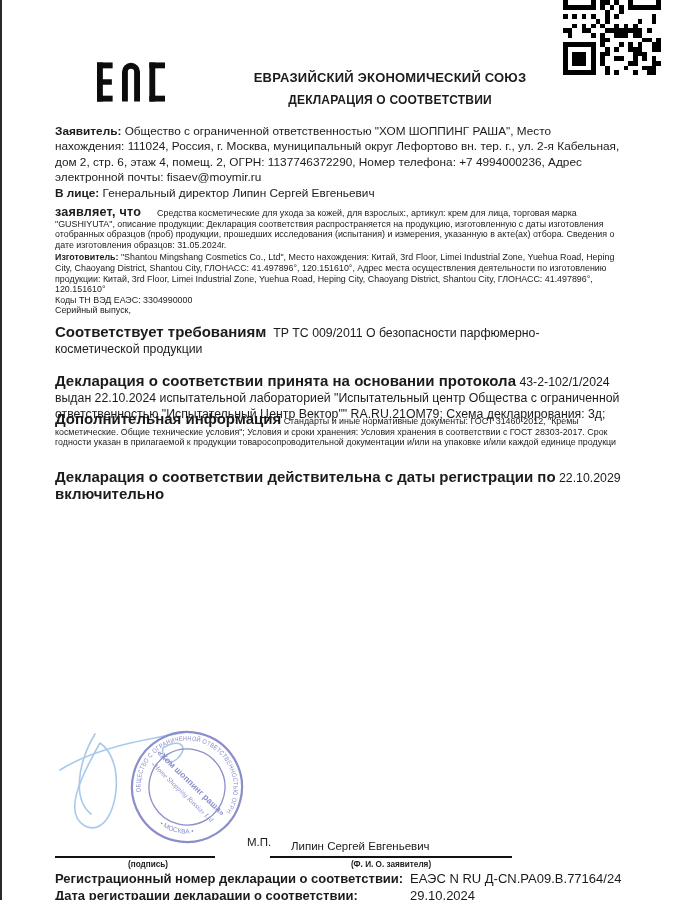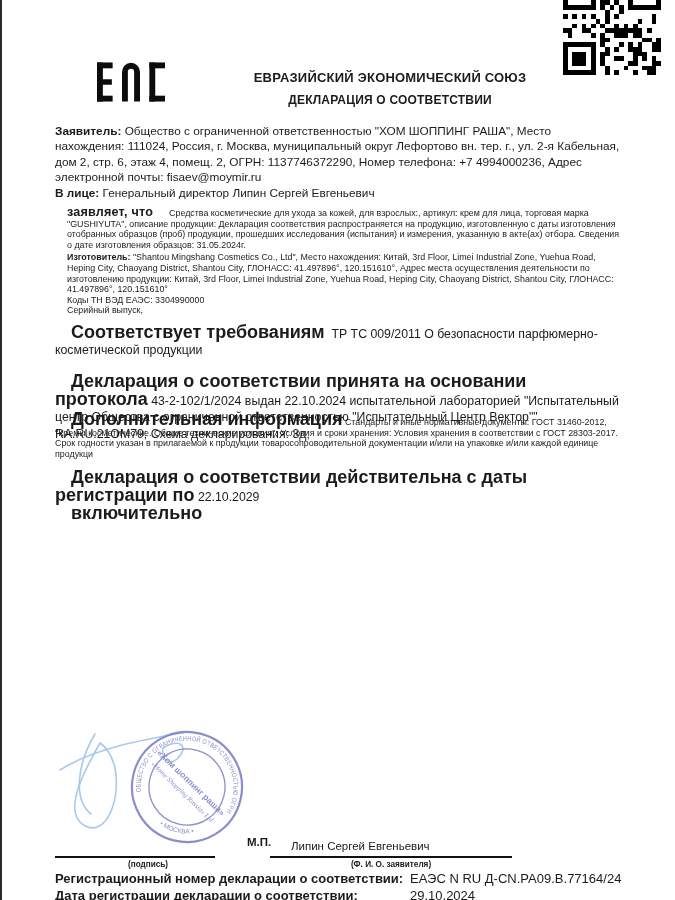--- a/index.html
+++ b/index.html
@@ -10,28 +10,28 @@
   }
   .left-border{position:absolute;left:0;top:0;width:2px;height:900px;background:#2a2a2a;}
   .qr{position:absolute;top:-23px;right:14px;width:98px;height:98px;}
   .eac{position:absolute;left:97px;top:62px;width:68px;height:40px;}
   .titles{position:absolute;left:170px;top:70px;width:440px;text-align:center;}
   .titles .t1{font-size:13px;font-weight:bold;letter-spacing:.2px;}
   .titles .t2{font-size:12px;font-weight:bold;margin-top:8px;letter-spacing:.2px;}
   .sec{position:absolute;left:55px;width:566px;margin:0;font-size:11.8px;line-height:15.4px;}
   .sec b{font-weight:bold;}
   .small{font-size:8.9px;line-height:10.6px;}
-  .small p{margin:0 0 2px 12px;}
+  .small p{margin:0 0 2px 0;}
   .lead{font-size:12.6px;font-weight:bold;letter-spacing:.2px;margin-right:16px;}
-  .biglabel{font-size:18px;font-weight:bold;margin-left:16px;}
+  .biglabel{font-size:15px;font-weight:bold;}
   .bigtext{font-size:12.3px;}
   .big{font-size:12.3px;line-height:16.2px;}
   .stamp-svg{position:absolute;left:107px;top:707px;}
   .sign-svg{position:absolute;left:45px;top:718px;}
-  .mp{position:absolute;left:247px;top:836px;font-size:11.5px;font-weight:bold;}
+  .mp{position:absolute;left:247px;top:836px;font-size:11.5px;font-weight:normal;}
   .fio-name{position:absolute;left:283px;top:840px;font-size:11.5px;margin-left:8px;}
   .sigline{position:absolute;height:2px;background:#111;top:856px;}
   .line-left{left:55px;width:160px;}
   .line-right{left:270px;width:242px;}
   .caption{position:absolute;top:860px;font-size:8.2px;font-weight:bold;text-align:center;}
   .cap-left{left:68px;width:160px;}
   .cap-right{left:270px;width:242px;}
   .reg-row{position:absolute;left:55px;width:600px;font-size:13px;}
   .reg-row .lbl{font-weight:bold;}
   .reg-row .val{position:absolute;left:355px;top:0;font-weight:normal;white-space:nowrap;}

